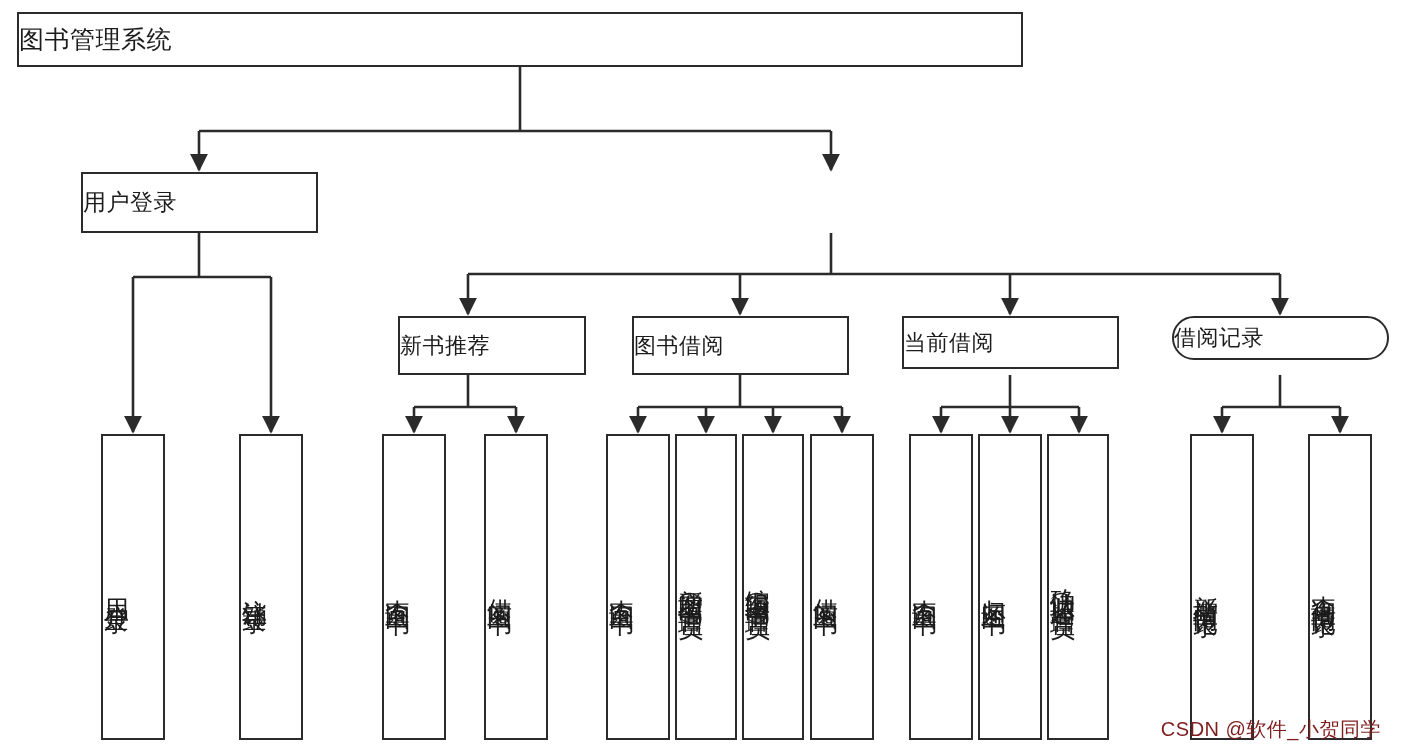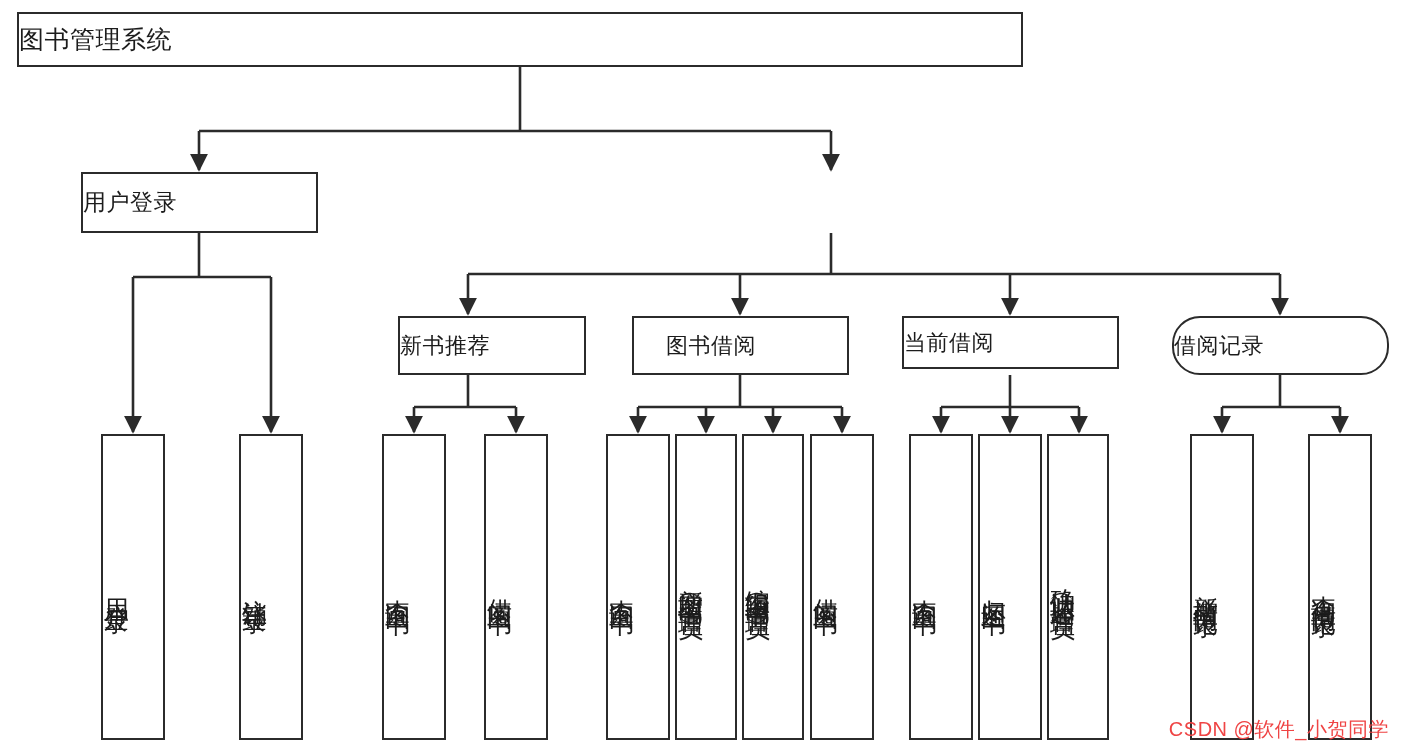--- a/index.html
+++ b/index.html
@@ -53,24 +53,24 @@
   .node-leaf .lbl {
     writing-mode: vertical-rl;
     text-orientation: upright;
     font-size: 25px;
     line-height: 1.12;
     letter-spacing: 4px;
     white-space: normal;
   }
   #watermark {
     position: absolute;
-    right: 16px;
+    right: 24px;
     bottom: 4px;
     font-size: 20px;
-    color: #ef4444;
+    color: #7f1d1d;
     letter-spacing: 0.5px;
     z-index: 6;
     white-space: nowrap;
   }
 </style>
 </head>
 <body>
 
 <div id="canvas">
 
@@ -129,27 +129,27 @@
     <span class="lbl">图书管理系统</span>
   </div>
 
   <div class="node node-l2" style="left:81px; top:172px; width:237px; height:61px;">
     <span class="lbl">用户登录</span>
   </div>
 
   <div class="node node-l3" style="left:361px; top:316px; width:188px; height:59px;margin-left:37px;">
     <span class="lbl">新书推荐</span>
   </div>
-  <div class="node node-l3" style="left:632px; top:316px; width:217px; height:59px;padding-left:32px;">
+  <div class="node node-l3" style="left:632px; top:316px; width:217px; height:59px;">
     <span class="lbl">图书借阅</span>
   </div>
   <div class="node node-l3" style="left:902px; top:316px; width:217px; height:53px;">
     <span class="lbl">当前借阅</span>
   </div>
-  <div class="node node-l3" style="left:1172px; top:316px; width:217px; height:59px;border-radius:28px;">
+  <div class="node node-l3" style="left:1172px; top:316px; width:217px; height:44px;border-radius:28px;">
     <span class="lbl">借阅记录</span>
   </div>
 
   <div class="node node-leaf" style="left:101px; top:434px; width:64px; height:306px;">
     <span class="lbl">用户登录</span>
   </div>
   <div class="node node-leaf" style="left:239px; top:434px; width:64px; height:306px;">
     <span class="lbl">注销登录</span>
   </div>
 

